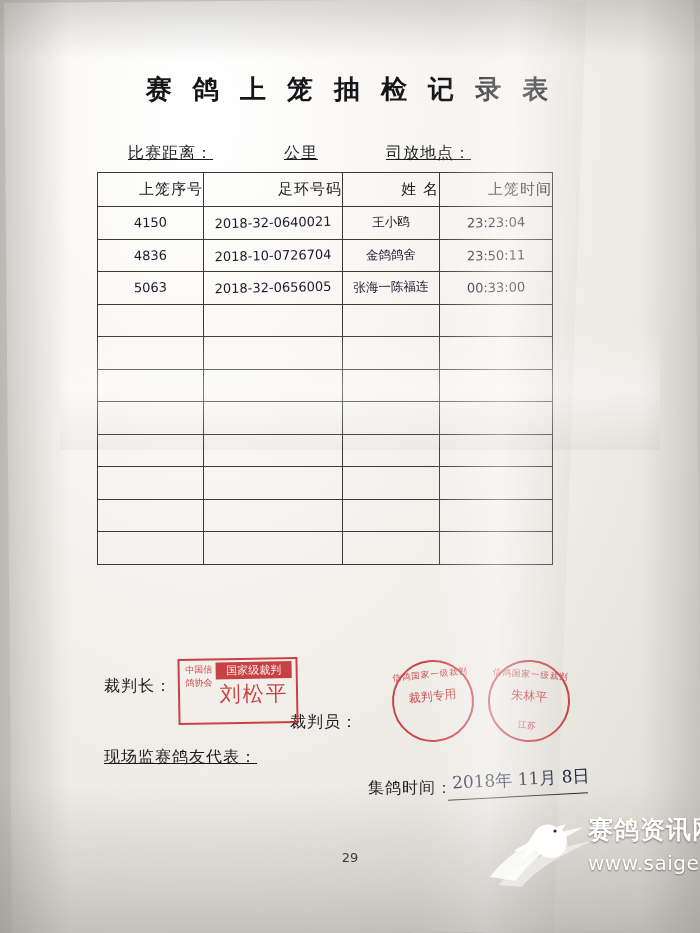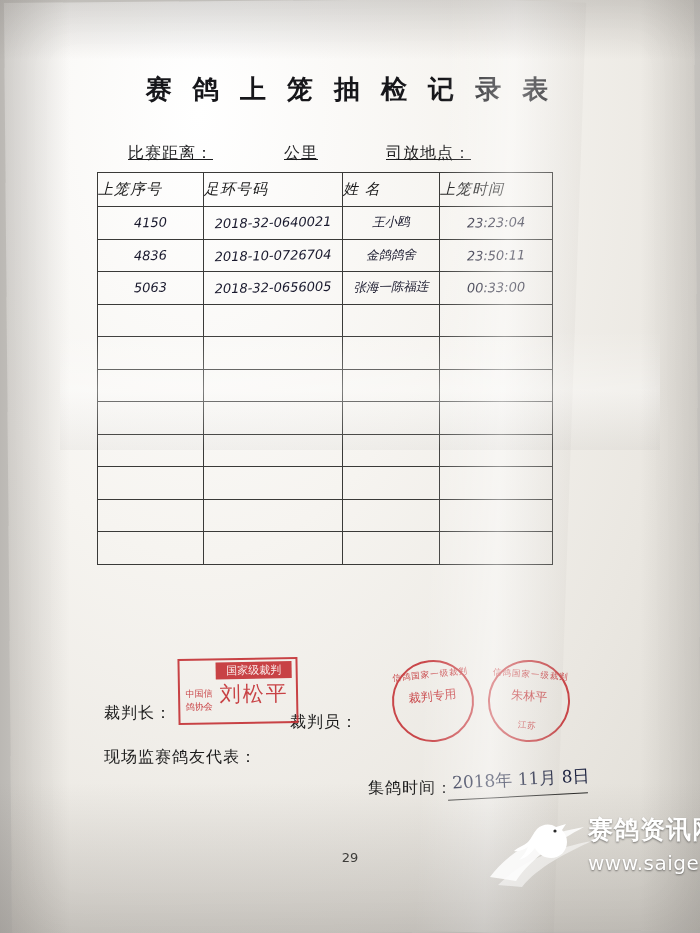--- a/index.html
+++ b/index.html
@@ -113,24 +113,23 @@
     width: 455px;
     table-layout: fixed;
   }
   table.rec th, table.rec td {
     border: 1px solid #3a3a38;
     height: 31.5px;
     padding: 0;
     font-family: "DejaVu Sans", sans-serif;
     font-size: 15px;
     font-weight: normal;
-    text-align: left;
+    text-align: right;
     color: #1b1b1b;
     position: relative;
-    font-style: italic;
   }
   table.rec th {
     height: 33px;
     letter-spacing: 1px;
   }
   col.c1 { width: 106px; }
   col.c2 { width: 139px; }
   col.c3 { width: 97px; }
   col.c4 { width: 113px; }
 
@@ -153,23 +152,23 @@
 
   
   .low-label {
     position: absolute;
     font-family: "DejaVu Sans", sans-serif;
     font-size: 16px;
     letter-spacing: 1px;
     color: #1b1b1b;
   }
   #lbl-supervisor { left: 104px; top: 602px; }
-  #lbl-chief { left: 104px; top: 703px; }
+  #lbl-chief { left: 104px; top: 676px; }
   #lbl-judge { left: 290px; top: 712px; }
-  #lbl-rep { left: 104px; top: 747px; }
+  #lbl-rep { left: 104px; top: 747px; text-decoration: underline; }
   #lbl-gather { left: 368px; top: 778px; }
   .gather-date {
     position: absolute;
     left: 452px; top: 768px;
     font-family: "DejaVu Serif", serif;
     font-size: 17px;
     color: #1d2340;
     transform: rotate(-3deg);
     white-space: nowrap;
   }
@@ -189,21 +188,21 @@
     left: 178px; top: 658px;
     width: 116px; height: 62px;
     border: 2.5px solid #c43034;
     transform: rotate(-1deg);
     opacity: 0.9;
   }
   #stamp-square .sq-left {
     position: absolute; left: 4px; top: 3px; width: 30px;
     font-family: "DejaVu Sans", sans-serif;
     font-size: 9px; line-height: 13px; text-align: center;
-    color: #c43034; letter-spacing: 0px; margin-top: 24px;
+    color: #c43034; letter-spacing: 0px;
   }
   #stamp-square .sq-top {
     position: absolute; left: 36px; top: 2px; width: 76px;
     font-family: "DejaVu Sans", sans-serif;
     font-size: 11px; text-align: center; color: #c43034;
     background: #c43034; color: #fbeceb; padding: 1px 0;
   }
   #stamp-square .sq-name {
     position: absolute; left: 34px; top: 20px; width: 80px;
     font-family: "DejaVu Serif", serif;

